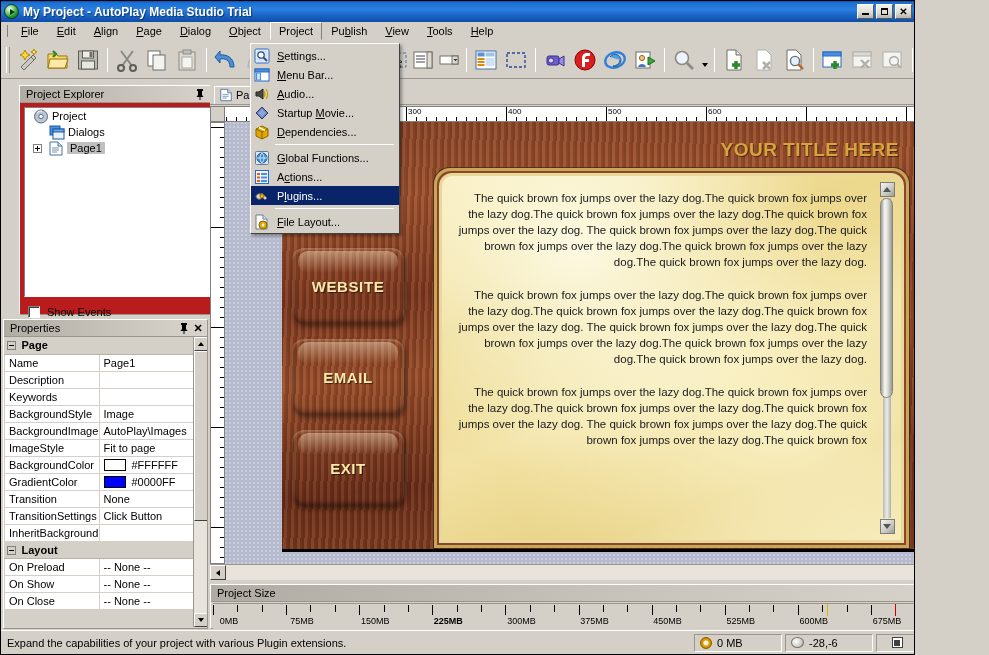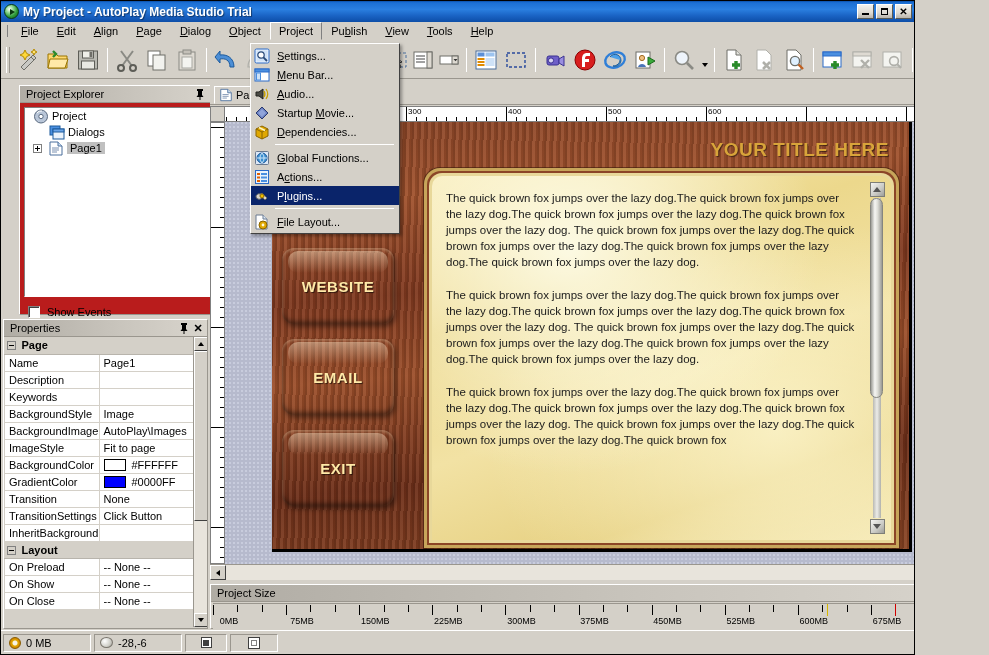--- a/index.html
+++ b/index.html
@@ -280,26 +280,27 @@
   .canvas-scroll {
     position: absolute; left: 15px; top: 37px; right: 0; bottom: 16px;
     background: #aeb2c8;
     background-image:
       radial-gradient(circle at 1px 1px, #c8ccdd 1px, transparent 0);
     background-size: 4px 4px;
     background-color: #b6bacd;
     overflow: hidden;
   }
   .page {
-    position: absolute; left: 47px; top: 0px;
+    position: absolute; left: 57px; top: 0px;
     width: 640px; height: 430px;
     background: #7b3b22;
     border-right: 3px solid #000;
     border-bottom: 3px solid #000;
     overflow: hidden;
+    text-align: right;
   }
   .wood {
     position: absolute; inset: 0;
     background:
       repeating-linear-gradient(92deg, rgba(0,0,0,.16) 0 2px, rgba(255,255,255,.06) 2px 5px, rgba(0,0,0,.10) 5px 7px),
       linear-gradient(175deg, #8b4527 0%, #a0522d 18%, #80391f 38%, #9c4f2a 55%, #6e2f19 78%, #8a4524 100%);
   }
   .title-here {
     position: absolute; right: 20px; top: 17px;
     font-size: 19px; font-weight: bold;
@@ -1132,34 +1133,35 @@
         <div class="sz-tick" style="left: 609.177px;"></div>
         <div class="sz-tick" style="left: 633.544px;"></div>
         <div class="sz-tick major" style="left: 657.911px;"></div>
         <div class="sz-tick" style="left: 682.278px;"></div>
         <div class="sz-tick" style="left: 706.646px;"></div>
         <div class="sz-tick major" style="left: 731.013px;"></div>
         <div class="sz-tick" style="left: 755.38px;"></div>
         <div class="sz-lab" style="left: 16px;">0MB</div>
         <div class="sz-lab" style="left: 89.1013px;">75MB</div>
         <div class="sz-lab" style="left: 162.203px;">150MB</div>
-        <div class="sz-lab" style="left: 235.304px;">225MB</div>
+        <div class="sz-lab" style="left: 235.304px; font-weight: bold;">225MB</div>
         <div class="sz-lab" style="left: 308.405px;">300MB</div>
         <div class="sz-lab" style="left: 381.506px;">375MB</div>
         <div class="sz-lab" style="left: 454.608px;">450MB</div>
         <div class="sz-lab" style="left: 527.709px;">525MB</div>
         <div class="sz-lab" style="left: 600.81px;">600MB</div>
         <div class="sz-lab" style="left: 673.911px;">675MB</div>
         <div class="sz-lab" style="left: 747.013px;">750MB</div>
         <div class="sz-tick y" style="left: 614.051px;"></div>
         <div class="sz-tick r" style="left: 682.278px;"></div>
       </div>
   </div>
 
   <div id="statusbar">
+    <div class="sb-cell sb-msg">Expand the capabilities of your project with various Plugin extensions.</div>
     <div class="sb-cell" style="width:88px">
       <span class="cd-ico"></span>
       <span>0 MB</span>
     </div>
     <div class="sb-cell" style="width:88px">
       <span class="mouse-ico"></span>
       <span>-28,-6</span>
     </div>
     <div class="sb-cell" style="width:42px;justify-content:center">
       <span class="sq-ico"></span>

